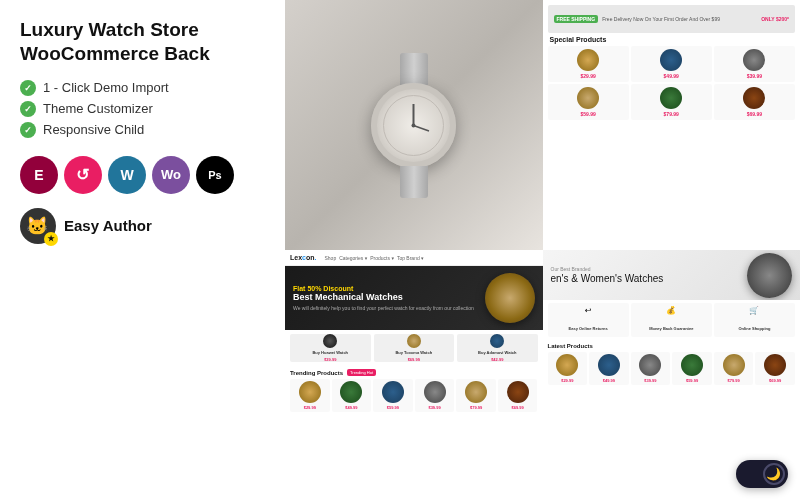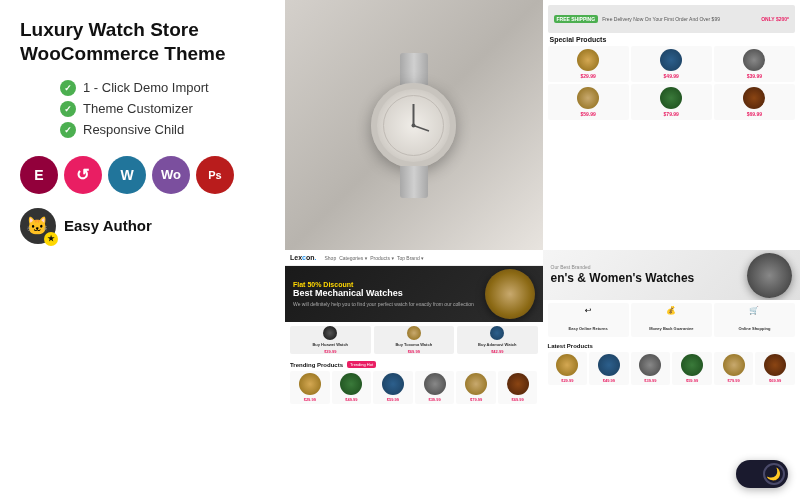--- a/index.html
+++ b/index.html
@@ -70,21 +70,20 @@
       gap: 5px;
     }
 
     .features-list li {
       display: flex;
       align-items: center;
       gap: 7px;
       font-size: 13px;
       color: #333;
       font-weight: 500;
-      margin-left: 40px;
     }
 
     .check-icon {
       width: 16px;
       height: 16px;
       background: #4CAF50;
       border-radius: 50%;
       display: inline-flex;
       align-items: center;
       justify-content: center;
@@ -114,21 +113,21 @@
       justify-content: center;
       font-size: 14px;
       font-weight: 900;
       color: #fff;
     }
 
     .elementor { background: #92003b; }
     .woo-refresh { background: #e91e63; }
     .wordpress { background: #21759b; }
     .woo { background: #7b4f9e; }
-    .photoshop { background: #b91c1c; }
+    .photoshop { background: #000000; }
 
     .guru-author {
       display: flex;
       align-items: center;
       gap: 8px;
       font-size: 15px;
       font-weight: 700;
       color: #111;
     }
 
@@ -340,21 +339,21 @@
       margin-left: 4px;
     }
 
     .nav-item-small {
       font-size: 5px;
       color: #666;
     }
 
     .hero-banner {
       background: linear-gradient(135deg, #1a1a1a 0%, #2d2d2d 100%);
-      height: 56px;
+      height: 64px;
       display: flex;
       align-items: center;
       padding: 5px 8px;
       position: relative;
       overflow: hidden;
     }
 
     .hero-text-area {
       flex: 1;
     }
@@ -491,22 +490,22 @@
       padding: 0 8px;
       position: relative;
       overflow: hidden;
     }
 
     .branded-text {
       flex: 1;
     }
 
     .branded-title {
-      font-size: 12px;
-      font-weight: 700;
+      font-size: 10px;
+      font-weight: 400;
       color: #111;
       line-height: 1.2;
     }
 
     .branded-watch {
       width: 45px;
       height: 45px;
       border-radius: 50%;
       background: radial-gradient(circle, #888 0%, #333 100%);
       box-shadow: 0 2px 8px rgba(0,0,0,0.4);
@@ -593,21 +592,21 @@
       align-items: center;
       justify-content: center;
       font-size: 12px;
     }
   </style>
 </head>
 <body>
 
 <div class="left-panel">
 
-  <div class="tagline">Luxury Watch Store WooCommerce Theme</div>
+  <div class="tagline">Luxury Watch Store WooCommerce Back</div>
 
   <ul class="features-list">
     <li>
       <span class="check-icon"></span>
       <span>1 - Click Demo Import</span>
     </li>
     <li>
       <span class="check-icon"></span>
       <span>Theme Customizer</span>
     </li>

